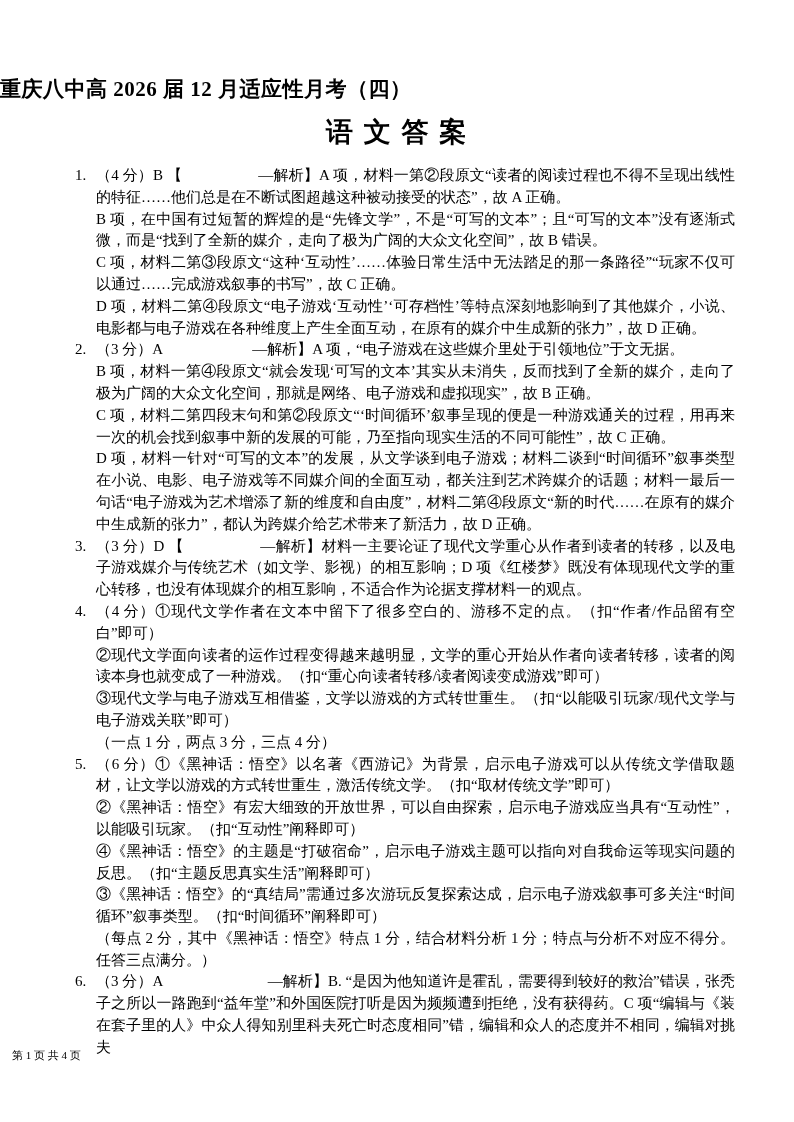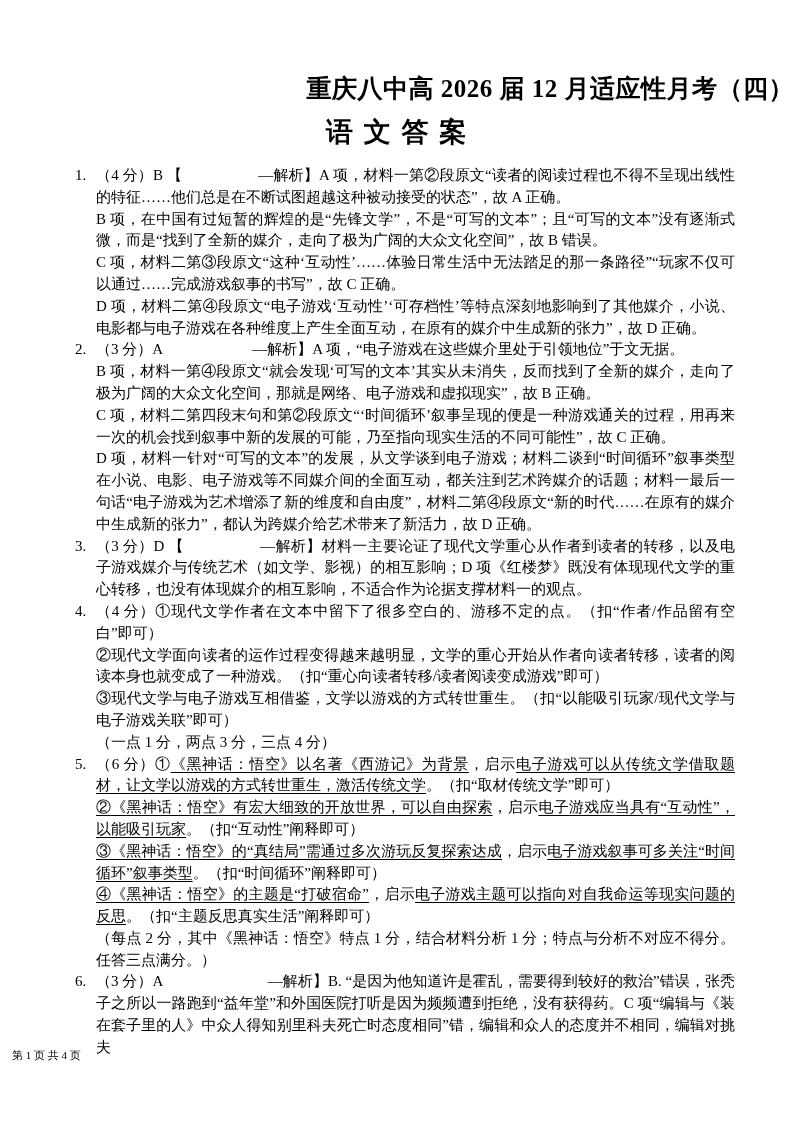--- a/index.html
+++ b/index.html
@@ -8,22 +8,22 @@
     width: 794px;
     height: 1122px;
     margin: 0 auto;
     background: #ffffff;
     overflow: hidden;
     color: #000;
     font-family: "Liberation Serif", "DejaVu Serif", serif;
   }
   .doc-title {
     margin: 74px 0 0;
-    text-align: right;
-    font-size: 25px;
+    text-align: left;
+    font-size: 21px;
     font-weight: 700;
     line-height: 30px;
     letter-spacing: 0.5px;
   }
   .doc-subtitle {
     margin: 11px 0 16px;
     text-align: center;
     font-size: 27px;
     font-weight: 700;
     line-height: 34px;
@@ -42,21 +42,20 @@
     text-align: justify;
     text-justify: inter-ideograph;
   }
   .answer-item .num {
     position: absolute;
     left: 0;
     top: 0;
   }
   .para { margin: 0; }
   .u {
-    text-decoration: underline;
     text-underline-offset: 3px;
     text-decoration-thickness: 1px;
   }
   .page-footer {
     position: absolute;
     left: 12px;
     right: 0;
     top: 1046px;
     text-align: left;
     font-size: 11px;
@@ -92,22 +91,22 @@
         <span class="num">4.</span>
         <p class="para"><span class="">（4 分）①现代文学作者在文本中留下了很多空白的、游移不定的点。（扣“作者/作品留有空白”即可）</span></p>
         <p class="para"><span class="">②现代文学面向读者的运作过程变得越来越明显，文学的重心开始从作者向读者转移，读者的阅读本身也就变成了一种游戏。（扣“重心向读者转移/读者阅读变成游戏”即可）</span></p>
         <p class="para"><span class="">③现代文学与电子游戏互相借鉴，文学以游戏的方式转世重生。（扣“以能吸引玩家/现代文学与电子游戏关联”即可）</span></p>
         <p class="para"><span class="">（一点 1 分，两点 3 分，三点 4 分）</span></p>
       </li>
       <li class="answer-item">
         <span class="num">5.</span>
         <p class="para"><span class="">（6 分）①</span><span class="u">《黑神话：悟空》以名著《西游记》为背景</span><span class="">，启示</span><span class="u">电子游戏可以从传统文学借取题材，让文学以游戏的方式转世重生，激活传统文学</span><span class="">。（扣“取材传统文学”即可）</span></p>
         <p class="para"><span class="u">②《黑神话：悟空》有宏大细致的开放世界，可以自由探索</span><span class="">，启示</span><span class="u">电子游戏应当具有“互动性”，以能吸引玩家</span><span class="">。（扣“互动性”阐释即可）</span></p>
+        <p class="para"><span class="u">④《黑神话：悟空》的主题是“打破宿命”</span><span class="">，启示</span><span class="u">电子游戏主题可以指向对自我命运等现实问题的反思</span><span class="">。（扣“主题反思真实生活”阐释即可）</span></p>
         <p class="para"><span class="u">③《黑神话：悟空》的“真结局”需通过多次游玩反复探索达成</span><span class="">，启示</span><span class="u">电子游戏叙事可多关注“时间循环”叙事类型</span><span class="">。（扣“时间循环”阐释即可）</span></p>
-        <p class="para"><span class="u">④《黑神话：悟空》的主题是“打破宿命”</span><span class="">，启示</span><span class="u">电子游戏主题可以指向对自我命运等现实问题的反思</span><span class="">。（扣“主题反思真实生活”阐释即可）</span></p>
         <p class="para"><span class="">（每点 2 分，其中《黑神话：悟空》特点 1 分，结合材料分析 1 分；特点与分析不对应不得分。任答三点满分。）</span></p>
       </li>
       <li class="answer-item">
         <span class="num">6.</span>
         <p class="para"><span class="">（3 分）A　　　　　　　—解析】B. “是因为他知道许是霍乱，需要得到较好的救治”错误，张秃子之所以一路跑到“益年堂”和外国医院打听是因为频频遭到拒绝，没有获得药。C 项“编辑与《装在套子里的人》中众人得知别里科夫死亡时态度相同”错，编辑和众人的态度并不相同，编辑对挑夫</span></p>
       </li>
     </ol>
   <div class="page-footer">第 1 页 共 4 页</div>
 </div>
 

